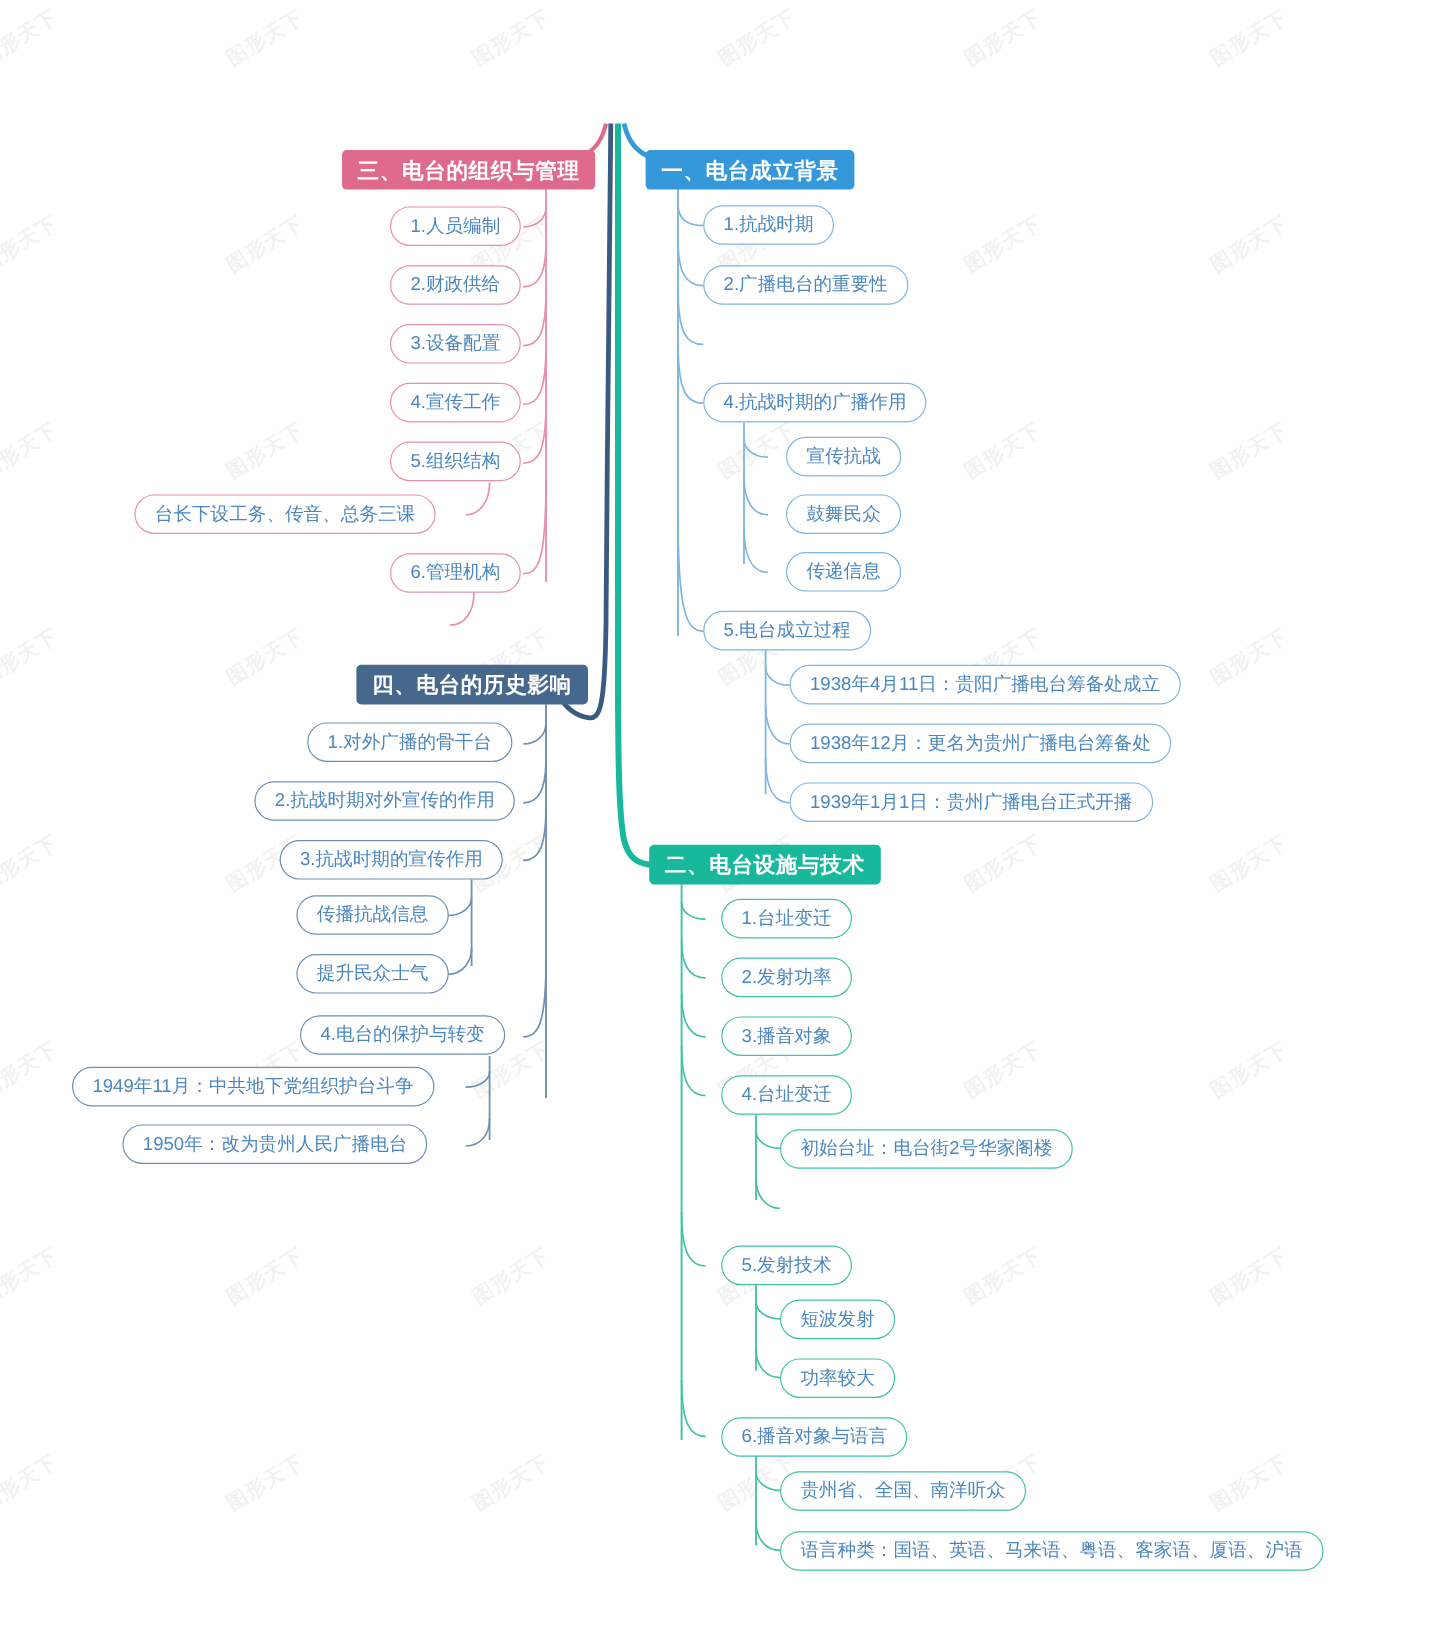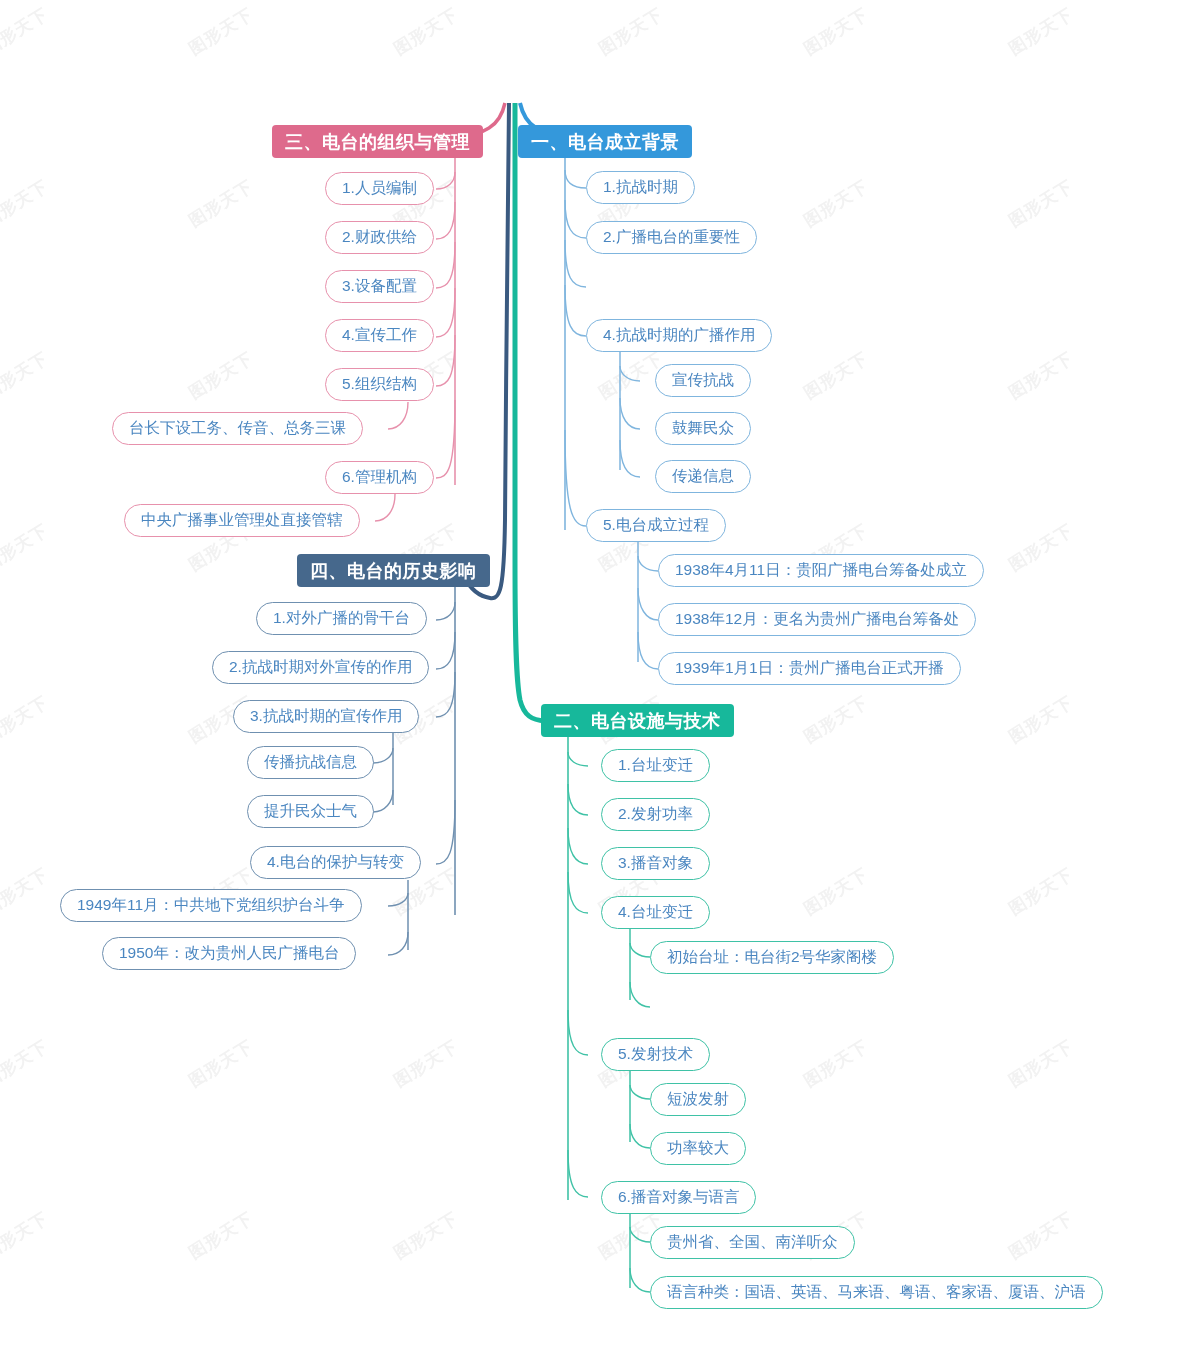--- a/index.html
+++ b/index.html
@@ -166,41 +166,40 @@
     <path d="M630,1071 L630,1142" fill="none" stroke="#3FC2A6" stroke-width="1.5"></path>
     <path d="M630,1085 C630,1092 638,1099 650,1099" fill="none" stroke="#3FC2A6" stroke-width="1.4"></path>
     <path d="M630,1124 C630,1138 638,1148 650,1148" fill="none" stroke="#3FC2A6" stroke-width="1.4"></path>
 
     <path d="M630,1213 L630,1288" fill="none" stroke="#3FC2A6" stroke-width="1.5"></path>
     <path d="M630,1227 C630,1234 638,1242 650,1242" fill="none" stroke="#3FC2A6" stroke-width="1.4"></path>
     <path d="M630,1268 C630,1282 638,1292 650,1292" fill="none" stroke="#3FC2A6" stroke-width="1.4"></path>
   </svg>
 
 
-  <div class="node n-head h-blue" style="left:518px;top:125px;">一、电台成立背景</div>
+  <div class="node n-head h-blue" style="left:538px;top:125px;">一、电台成立背景</div>
   <div class="node n-pill p-blue" style="left:586px;top:171px;">1.抗战时期</div>
   <div class="node n-pill p-blue" style="left:586px;top:221px;">2.广播电台的重要性</div>
   <div class="node n-pill p-blue" style="left:586px;top:319px;">4.抗战时期的广播作用</div>
   <div class="node n-pill p-blue" style="left:655px;top:364px;">宣传抗战</div>
   <div class="node n-pill p-blue" style="left:655px;top:412px;">鼓舞民众</div>
   <div class="node n-pill p-blue" style="left:655px;top:460px;">传递信息</div>
   <div class="node n-pill p-blue" style="left:586px;top:509px;">5.电台成立过程</div>
   <div class="node n-pill p-blue" style="left:658px;top:554px;">1938年4月11日：贵阳广播电台筹备处成立</div>
   <div class="node n-pill p-blue" style="left:658px;top:603px;">1938年12月：更名为贵州广播电台筹备处</div>
   <div class="node n-pill p-blue" style="left:658px;top:652px;">1939年1月1日：贵州广播电台正式开播</div>
 
-  <div class="node n-head h-pink" style="left:272px;top:125px;">三、电台的组织与管理</div>
+  <div class="node n-head h-pink" style="left:285px;top:125px;">三、电台的组织与管理</div>
   <div class="node n-pill p-pink" style="left:325px;top:172px;">1.人员编制</div>
   <div class="node n-pill p-pink" style="left:325px;top:221px;">2.财政供给</div>
   <div class="node n-pill p-pink" style="left:325px;top:270px;">3.设备配置</div>
   <div class="node n-pill p-pink" style="left:325px;top:319px;">4.宣传工作</div>
   <div class="node n-pill p-pink" style="left:325px;top:368px;">5.组织结构</div>
   <div class="node n-pill p-pink" style="left:112px;top:412px;">台长下设工务、传音、总务三课</div>
   <div class="node n-pill p-pink" style="left:325px;top:461px;">6.管理机构</div>
-  <div class="node n-pill p-pink" style="left:124px;top:504px;">中央广播事业管理处直接管辖</div>
 
   <div class="node n-head h-navy" style="left:297px;top:554px;">四、电台的历史影响</div>
   <div class="node n-pill p-navy" style="left:256px;top:602px;">1.对外广播的骨干台</div>
   <div class="node n-pill p-navy" style="left:212px;top:651px;">2.抗战时期对外宣传的作用</div>
   <div class="node n-pill p-navy" style="left:233px;top:700px;">3.抗战时期的宣传作用</div>
   <div class="node n-pill p-navy" style="left:247px;top:746px;">传播抗战信息</div>
   <div class="node n-pill p-navy" style="left:247px;top:795px;">提升民众士气</div>
   <div class="node n-pill p-navy" style="left:250px;top:846px;">4.电台的保护与转变</div>
   <div class="node n-pill p-navy" style="left:60px;top:889px;">1949年11月：中共地下党组织护台斗争</div>
   <div class="node n-pill p-navy" style="left:102px;top:937px;">1950年：改为贵州人民广播电台</div>

